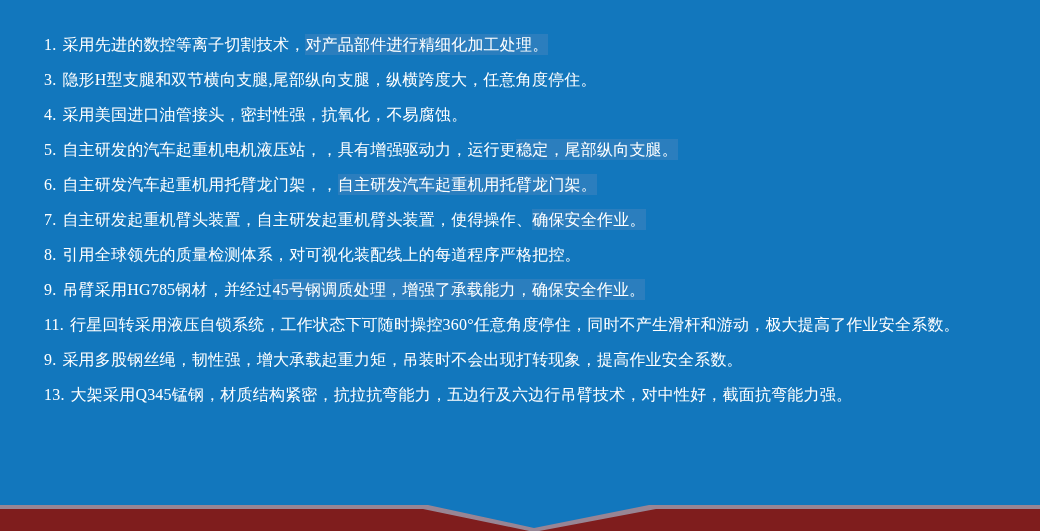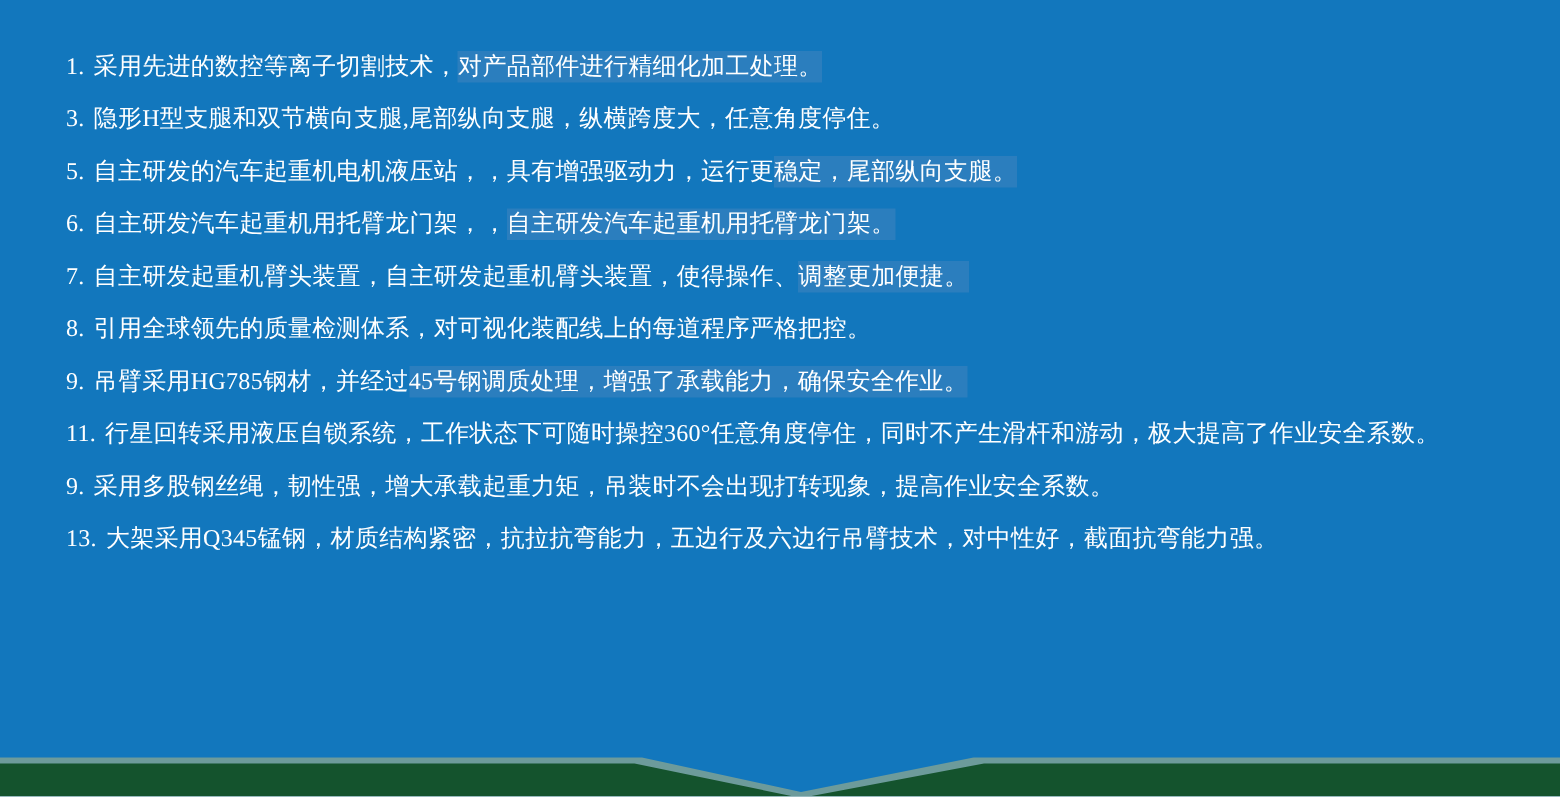--- a/index.html
+++ b/index.html
@@ -1,20 +1,20 @@
 <!DOCTYPE html>
 <html style="--accent-color: #1277bd; --hl-color: #2b7ebe; --text-color: #ffffff; --echo-color: #a9cce4;"><head>
 <meta charset="utf-8">
 <style>
   html,body{margin:0;padding:0;background:#ffffff;}
   #stage{
     position:relative;
     width:1040px;height:531px;
     overflow:hidden;
-    background:#14532d;
+    background:#7f1d1d;
     font-family:"Liberation Serif","DejaVu Serif",serif;
   }
   
   .band-echo{
     position:absolute;left:0;top:0;width:1040px;height:531px;
     background:var(--echo-color,#a9cce4);
     opacity:.6;
     clip-path:polygon(0 0,1040px 0,1040px 509px,656px 509px,534px 532px,423px 509px,0 509px);
   }
   
@@ -41,22 +41,23 @@
 </style>
 </head>
 <body style="background: rgb(255, 255, 255);">
 
 <div id="stage">
   <div class="band-echo"></div>
   <div class="band-main"></div>
   <div class="features" id="features">
       <div class="feature-line"><span class="feature-num">1.</span><span class="seg">采用先进的数控等离子切割技术，</span><span class="seg hl">对产品部件进行精细化加工处理。</span></div>
       <div class="feature-line"><span class="feature-num">3.</span><span class="seg">隐形H型支腿和双节横向支腿,尾部纵向支腿，纵横跨度大，任意角度停住。</span></div>
+      <div class="feature-line"><span class="feature-num">4.</span><span class="seg">采用美国进口油管接头，密封性强，抗氧化，不易腐蚀。</span></div>
       <div class="feature-line"><span class="feature-num">5.</span><span class="seg">自主研发的汽车起重机电机液压站，，具有增强驱动力，运行更</span><span class="seg hl">稳定，尾部纵向支腿。</span></div>
       <div class="feature-line"><span class="feature-num">6.</span><span class="seg">自主研发汽车起重机用托臂龙门架，，</span><span class="seg hl">自主研发汽车起重机用托臂龙门架。</span></div>
-      <div class="feature-line"><span class="feature-num">7.</span><span class="seg">自主研发起重机臂头装置，自主研发起重机臂头装置，使得操作、</span><span class="seg hl">调整更加便捷。</span></div>
+      <div class="feature-line"><span class="feature-num">7.</span><span class="seg">自主研发起重机臂头装置，自主研发起重机臂头装置，使得操作、</span><span class="seg hl">确保安全作业。</span></div>
       <div class="feature-line"><span class="feature-num">8.</span><span class="seg">引用全球领先的质量检测体系，对可视化装配线上的每道程序严格把控。</span></div>
       <div class="feature-line"><span class="feature-num">9.</span><span class="seg">吊臂采用HG785钢材，并经过</span><span class="seg hl">45号钢调质处理，增强了承载能力，确保安全作业。</span></div>
       <div class="feature-line"><span class="feature-num">11.</span><span class="seg">行星回转采用液压自锁系统，工作状态下可随时操控360°任意角度停住，同时不产生滑杆和游动，极大提高了作业安全系数。</span></div>
       <div class="feature-line"><span class="feature-num">9.</span><span class="seg">采用多股钢丝绳，韧性强，增大承载起重力矩，吊装时不会出现打转现象，提高作业安全系数。</span></div>
       <div class="feature-line"><span class="feature-num">13.</span><span class="seg">大架采用Q345锰钢，材质结构紧密，抗拉抗弯能力，五边行及六边行吊臂技术，对中性好，截面抗弯能力强。</span></div>
     </div>
 </div>
 
 </body></html>

